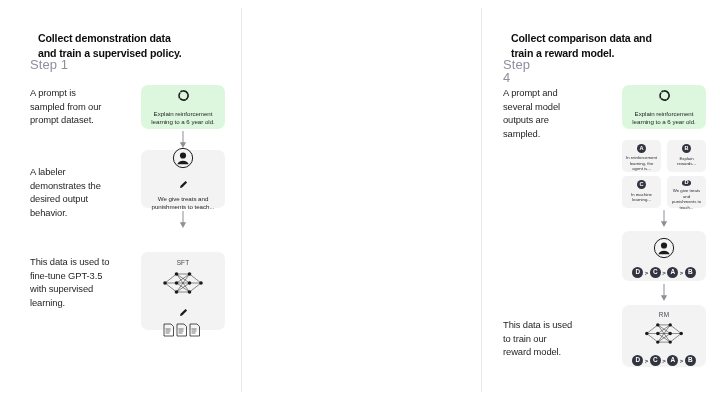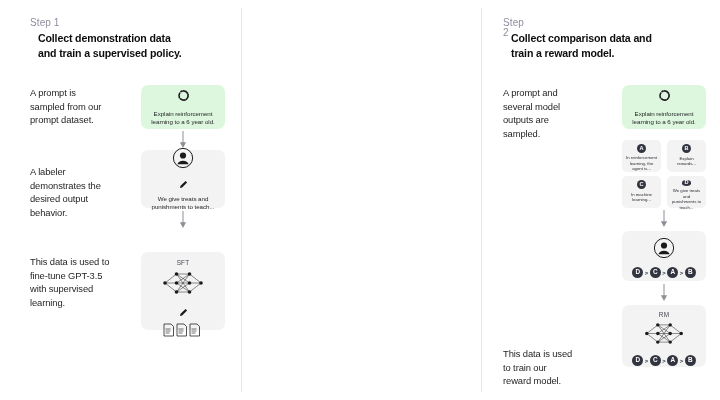--- a/index.html
+++ b/index.html
@@ -20,24 +20,25 @@
   .divider{
     position:absolute;top:8px;width:1px;height:384px;
     background:#e8e8e9;
   }
   .div-1{left:241px;}
   .div-2{left:481px;}
 
   
   .step-label{
     position:absolute;
-    font-size:10px;
+    font-size:13px;
     color:#8e8ea0;
     letter-spacing:.1px;
     line-height:1;
+    margin-top:40px;
   }
   .step-title{
     position:absolute;
     font-size:10.6px;
     font-weight:bold;
     line-height:1.38;
     color:#0d0d0d;
     letter-spacing:-.15px;
     margin-left:8px;
   }
@@ -257,29 +258,29 @@
               <line x1="57" y1="16" x2="67" y2="16"></line>
               <line x1="57" y1="20" x2="65" y2="20"></line>
           </g>
         </svg>
       </span>
     </div>
   </div>
 
   <div class="col col-2">
 
-    <div class="step-label" style="left:262px;top:18px;">Step 2</div>
+    <div class="step-label" style="left:262px;top:18px;">Step 4</div>
     <div class="step-title" style="left:262px;top:31px;width:205px;white-space:pre-line;">Collect comparison data and
 train a reward model.</div>
 
     <div class="copy" style="left:262px;top:86px;width:100px;white-space:pre-line;">A prompt and
 several model
 outputs are
 sampled.</div>
-    <div class="copy" style="left:262px;top:318px;width:110px;white-space:pre-line;margin-top:29px;">This data is used
+    <div class="copy" style="left:262px;top:318px;width:110px;white-space:pre-line;">This data is used
 to train our
 reward model.</div>
 
     <div class="box green" style="left:381px;top:85px;width:84px;height:44px;">
       <span class="glyph">
         <svg width="13" height="13" viewBox="0 0 24 24">
           <g fill="none" stroke="#1f1f21" stroke-width="3.2" stroke-linecap="round">
             <path d="M12 3.5 A8.5 8.5 0 0 1 19.4 7.8"></path>
             <path d="M20.4 10.3 A8.5 8.5 0 0 1 17.6 18.6"></path>
             <path d="M15 20.2 A8.5 8.5 0 0 1 6.6 18.4"></path>

